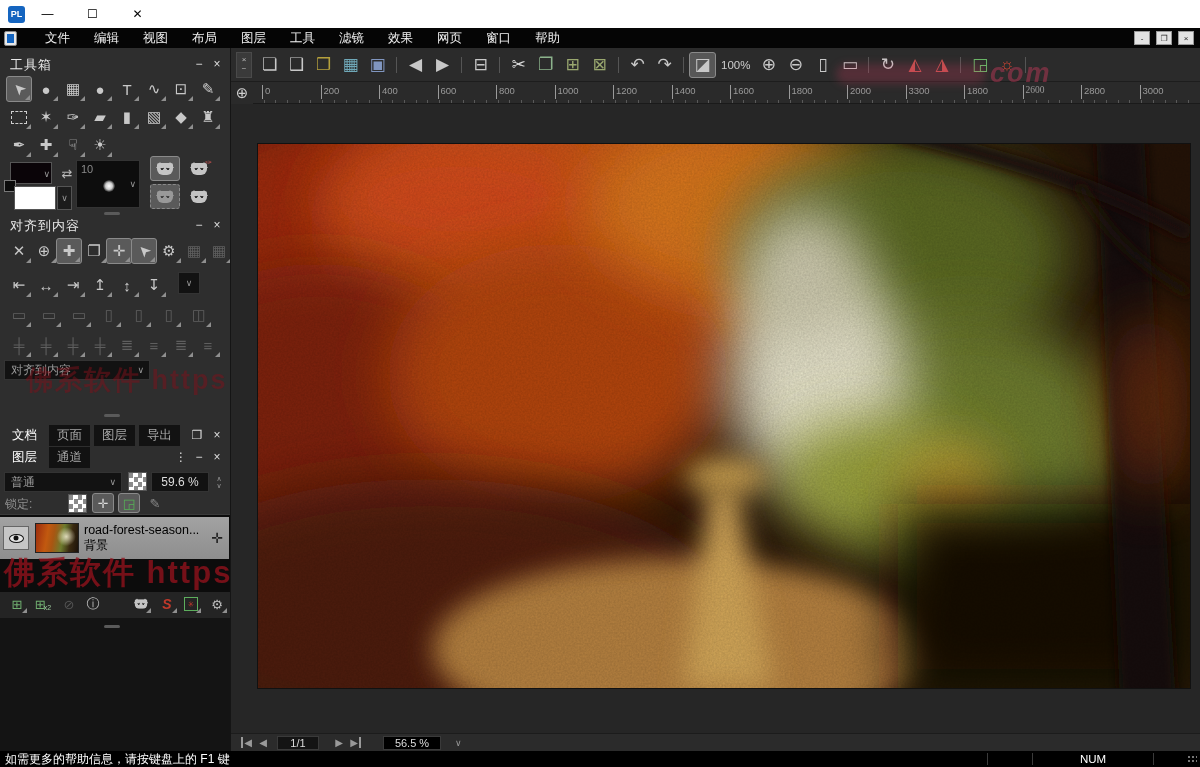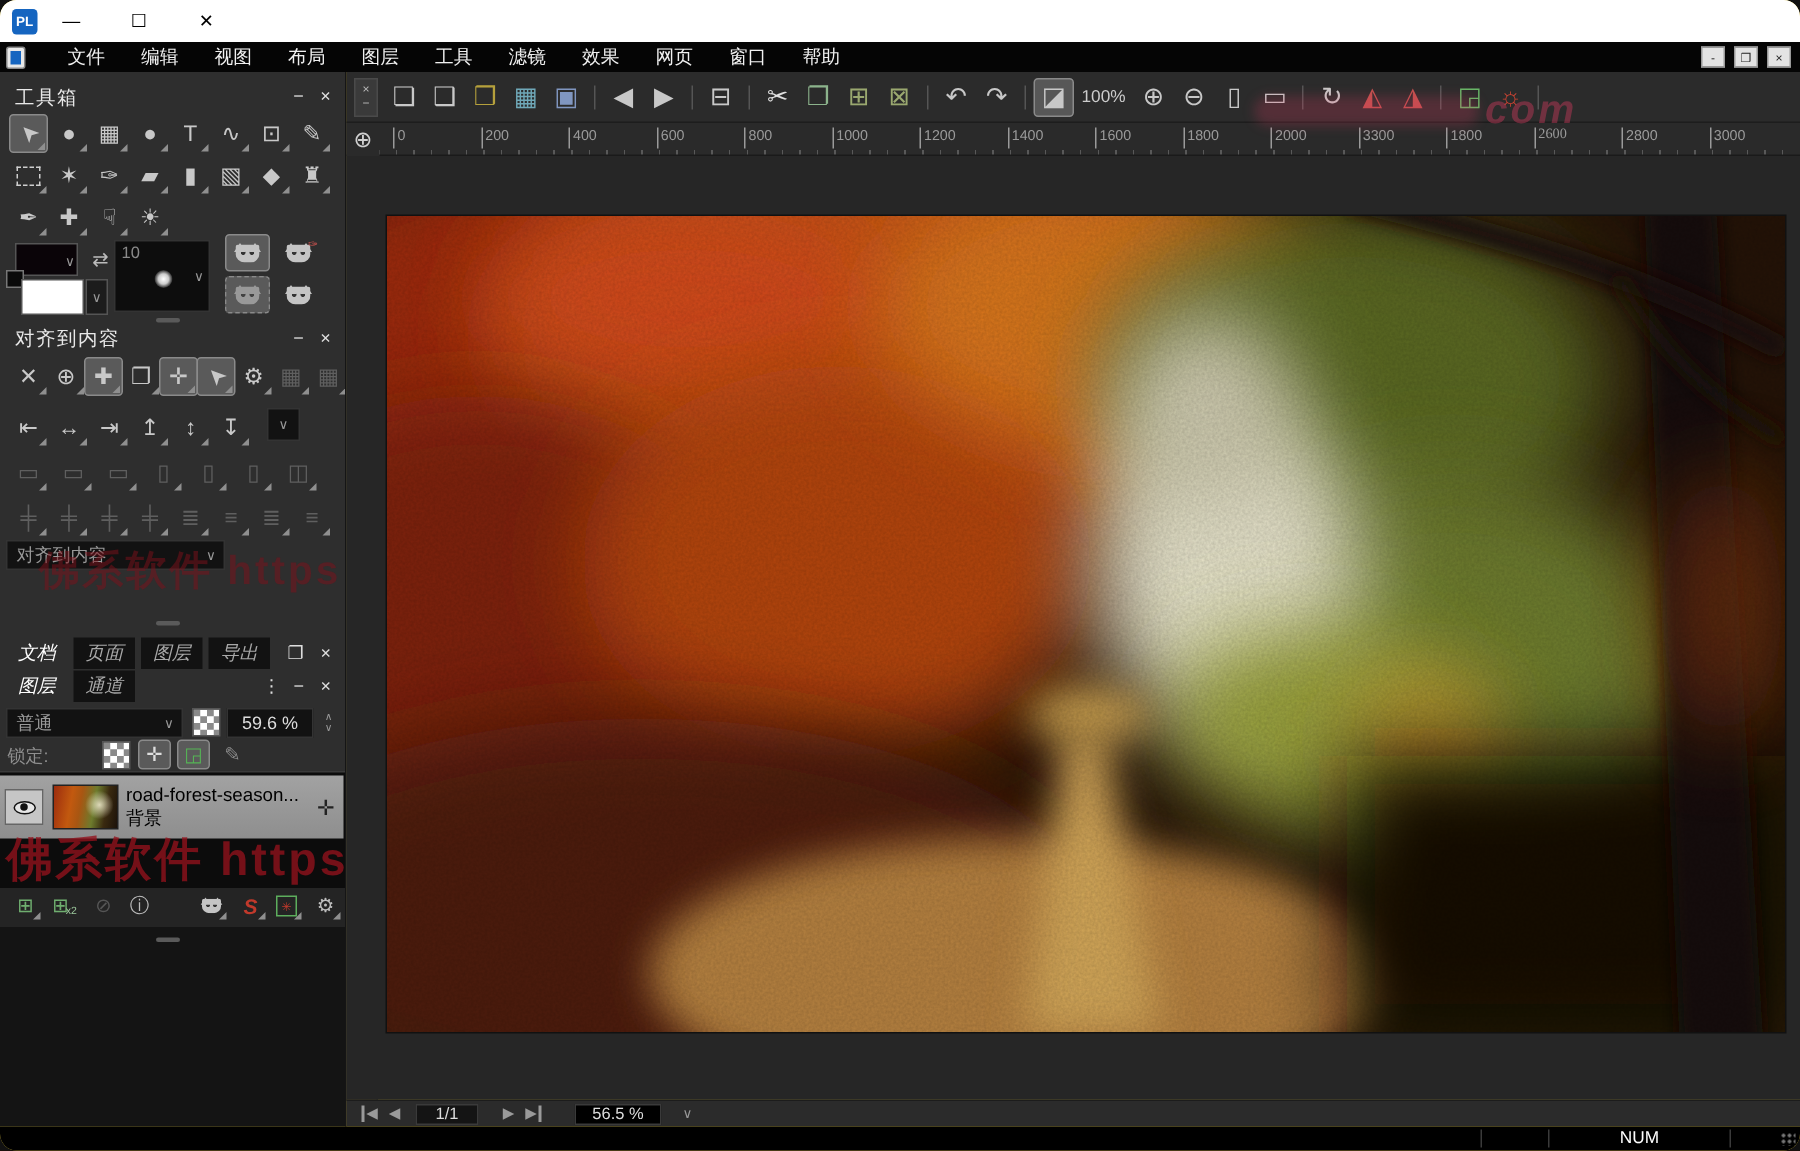--- a/index.html
+++ b/index.html
@@ -1,17 +1,17 @@
 <!DOCTYPE html>
 <html><head>
 <meta charset="utf-8">
 <style>
   * { margin:0; padding:0; box-sizing:border-box; }
   body { font-family:"Liberation Sans","DejaVu Sans",sans-serif; background:#111; }
-  .app { position:relative; width:1200px; height:767px; overflow:hidden; background:#fde047; font-size:12px;border-radius:11px; }
+  .app { position:relative; width:1200px; height:767px; overflow:hidden; background:#ffffff; font-size:12px; }
 
   
   .titlebar { position:absolute; left:0; top:0; width:1200px; height:28px; background:#ffffff; display:flex; align-items:center; }
   .app-logo { width:17px; height:17px; margin-left:8px; border-radius:3px; background:#1565c0;
               color:#fff; font-size:9px; font-weight:bold; display:flex; align-items:center; justify-content:center; }
   .title-text { margin-left:8px; color:#000; font-size:12.5px; white-space:nowrap; overflow:hidden; flex:1; }
   .win-btn { width:45px; height:28px; display:flex; align-items:center; justify-content:center; color:#000; font-size:12px; }
 
   
   .menubar { position:absolute; left:0; top:28px; width:1200px; height:20px; background:#050505; display:flex; align-items:center; }
@@ -61,21 +61,21 @@
   .brushbox { position:absolute; left:76px; top:112px; width:64px; height:48px; background:#0d0d0d; border:1px solid #333; }
   .brushdot { position:absolute; left:26px; top:19px; width:12px; height:12px; border-radius:50%; background:radial-gradient(circle,#ffffff 0%,#cccccc 40%,rgba(20,20,20,0) 75%); }
   .catbtn { position:absolute; width:30px; height:25px; display:flex; align-items:center; justify-content:center; }
   .cat { position:relative; width:16px; height:12px; background:#c4c4c4; border-radius:2px 2px 6px 6px;
          background-image:radial-gradient(circle at 32% 45%,#333 1.3px,transparent 1.8px),radial-gradient(circle at 68% 45%,#333 1.3px,transparent 1.8px); }
   .cat::before,.cat::after { content:""; position:absolute; top:-5px; width:0; height:0; border:4px solid transparent; border-bottom:6px solid #c4c4c4; }
   .cat::before{ left:-1px; } .cat::after{ right:-1px; }
   .cat-accent { position:absolute; right:2px; top:2px; font-size:8px; color:#c0504d; }
 
   
-  .tabrow { position:absolute; left:0; width:277px; height:22px; display:flex; align-items:flex-end;font-style:italic; }
+  .tabrow { position:absolute; left:0; width:277px; height:22px; display:flex; align-items:flex-end; }
   .tab { padding:2px 8px; font-size:12.5px; color:#cfcfcf; margin-left:4px; }
   .tab.inactive { background:#121212; color:#a8a8a8; }
   .tab.active { color:#ffffff; }
   .darkselect { position:absolute; background:#121212; border:1px solid #333; color:#999; font-size:12px; display:flex; align-items:center; }
   .checker { background:conic-gradient(#fff 0 25%, #8a8a8a 0 50%, #fff 0 75%, #8a8a8a 0) 0 0/9px 9px; border:1px solid #555; }
   .lockicon { position:absolute; width:22px; height:20px; display:flex; align-items:center; justify-content:center; font-size:13px; color:#bbb; }
 
   .layerlist { position:absolute; left:0; top:466px; width:231px; height:78px; background:#0c0c0c; border-top:1px solid #3a3a3a; }
   .layerrow { position:absolute; left:0; top:2px; width:229px; height:42px; background:linear-gradient(#a2a2a2,#8e8e8e); display:flex; align-items:center; }
   .eyebox { width:26px; height:24px; margin-left:3px; background:#c6c6c6; border:1px solid #666; display:flex; align-items:center; justify-content:center; }
@@ -582,20 +582,21 @@
     <span class="nav-arrow nav-first">◀</span>
     <span class="nav-arrow">◀</span>
     <span class="nav-box" style="width:42px;margin-left:4px">1/1</span>
     <span class="nav-arrow" style="margin-left:10px">▶</span>
     <span class="nav-arrow nav-last">▶</span>
     <span class="nav-box" style="width:58px;margin-left:22px;background:#000">56.5 %</span>
     <span class="chev" style="margin-left:14px">∨</span>
   </div>
 
   <div class="statusbar">
+    <span style="margin-left:5px">如需更多的帮助信息，请按键盘上的 F1 键</span>
     <span class="st-sep" style="margin-left:auto"></span>
     <span style="width:44px"></span>
     <span class="st-sep"></span>
     <span style="width:120px;text-align:center;font-size:11.5px">NUM</span>
     <span class="st-sep"></span>
     <span style="width:46px"></span>
   </div>
   <div class="grip"></div>
 
   <div class="wm wm-left1">佛系软件 https</div>

